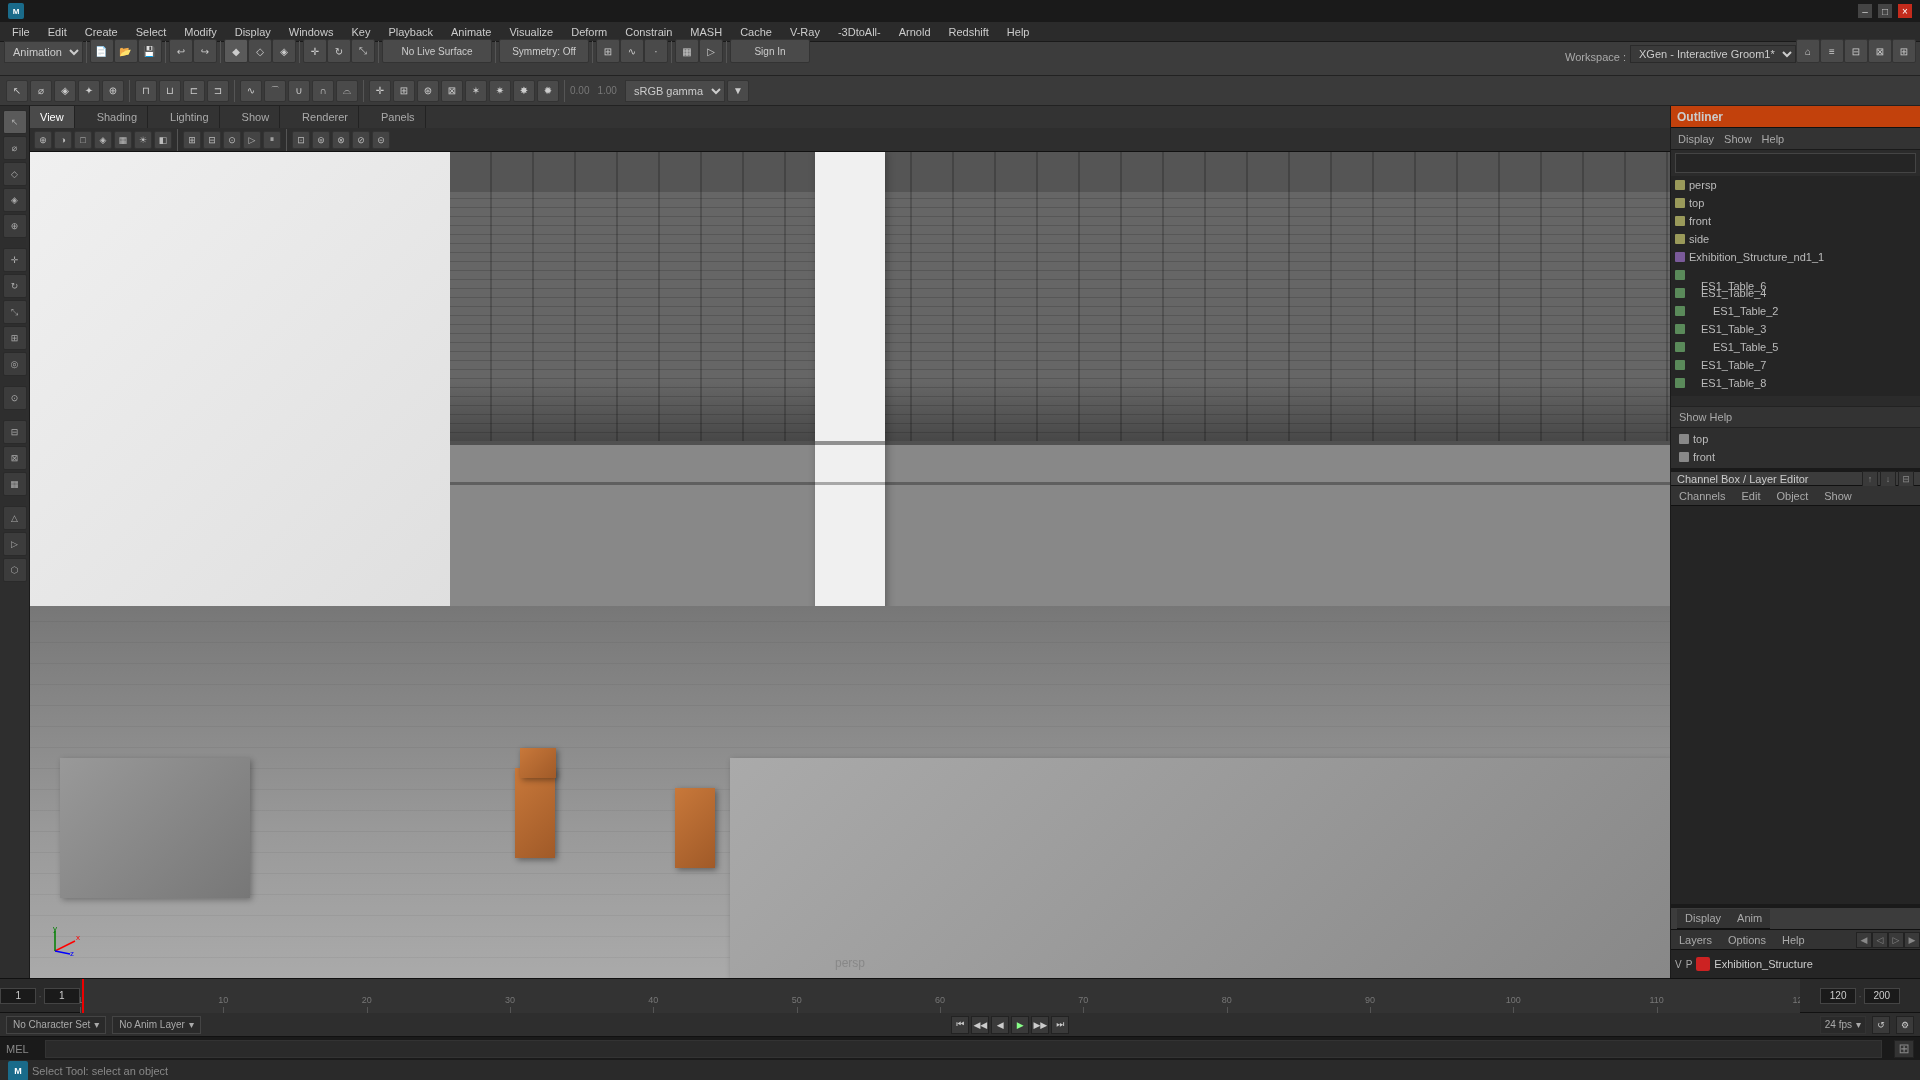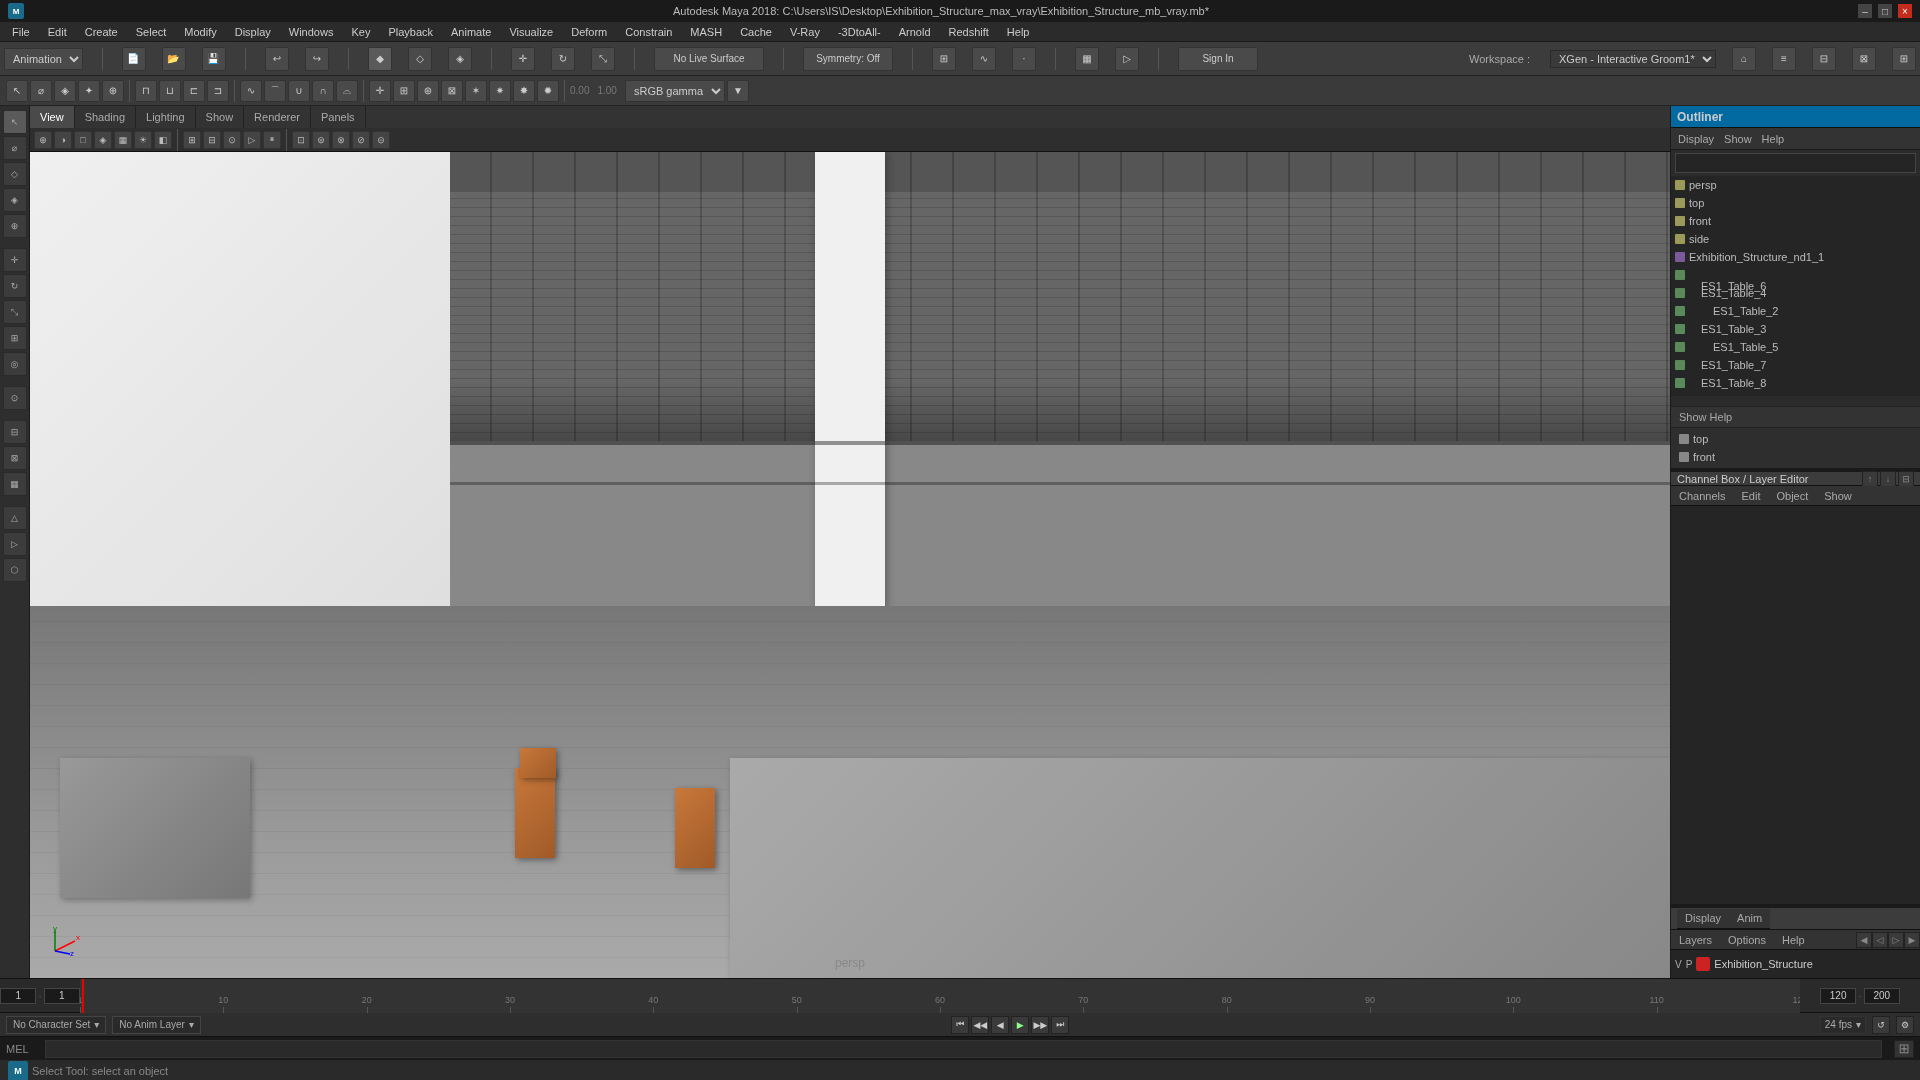--- a/index.html
+++ b/index.html
@@ -50,23 +50,23 @@
       color: #ccc;
       cursor: pointer;
       font-size: 11px;
     }
 
     
     #main-toolbar {
       height: 34px;
       background: #3c3c3c;
       display: flex;
-      align-items: center;
+      align-items: flex-end;
       padding: 12px 4px;
-      gap: 16px;
+      gap: 0;
       border-bottom: 1px solid #222;
     }
     .toolbar-separator {
       width: 1px; height: 22px;
       background: #555; margin: 0 3px;
     }
     .toolbar-btn {
       width: 24px; height: 24px;
       background: #4a4a4a;
       border: 1px solid #333;
@@ -208,21 +208,21 @@
       width: 250px;
       background: #2b2b2b;
       display: flex;
       flex-direction: column;
       border-left: 1px solid #1a1a1a;
     }
 
     
     #outliner-header {
       height: 22px;
-      background: #0369a1;
+      background: #c2410c;
       display: flex;
       align-items: center;
       padding: 0 6px;
       border-bottom: 1px solid #111;
       font-size: 12px;
       font-weight: bold;
       color: #ccc;
     }
     #outliner-toolbar {
       height: 22px;
@@ -505,20 +505,21 @@
       padding: 0 4px;
     }
 
     
     #view-tab-strip {
       height: 22px;
       background: #333;
       display: flex;
       align-items: center;
       padding: 0;
+      gap: 12px;
     }
     .view-tab {
       padding: 0 10px;
       height: 22px;
       line-height: 22px;
       color: #aaa;
       font-size: 11px;
       cursor: pointer;
       border-right: 1px solid #222;
     }
@@ -646,21 +647,20 @@
       width: 10px; height: 10px;
       margin-right: 4px;
       border-radius: 1px;
     }
   </style>
 </head>
 <body>
 
 <div id="title-bar">
   <div style="width:16px;height:16px;background:#1a6b8a;border-radius:2px;display:flex;align-items:center;justify-content:center;color:#fff;font-size:8px;font-weight:bold;">M</div>
-  <div class="title">Autodesk Maya 2018: C:\Users\IS\Desktop\Exhibition_Structure_max_vray\Exhibition_Structure_mb_vray.mb*</div>
   <div class="win-controls">
     <button class="win-btn">–</button>
     <button class="win-btn">□</button>
     <button class="win-btn" style="background:#c42b1c;color:#fff;">×</button>
   </div>
 </div>
 
 <div id="menu-bar">
   <div class="menu-item">File</div>
   <div class="menu-item">Edit</div>

